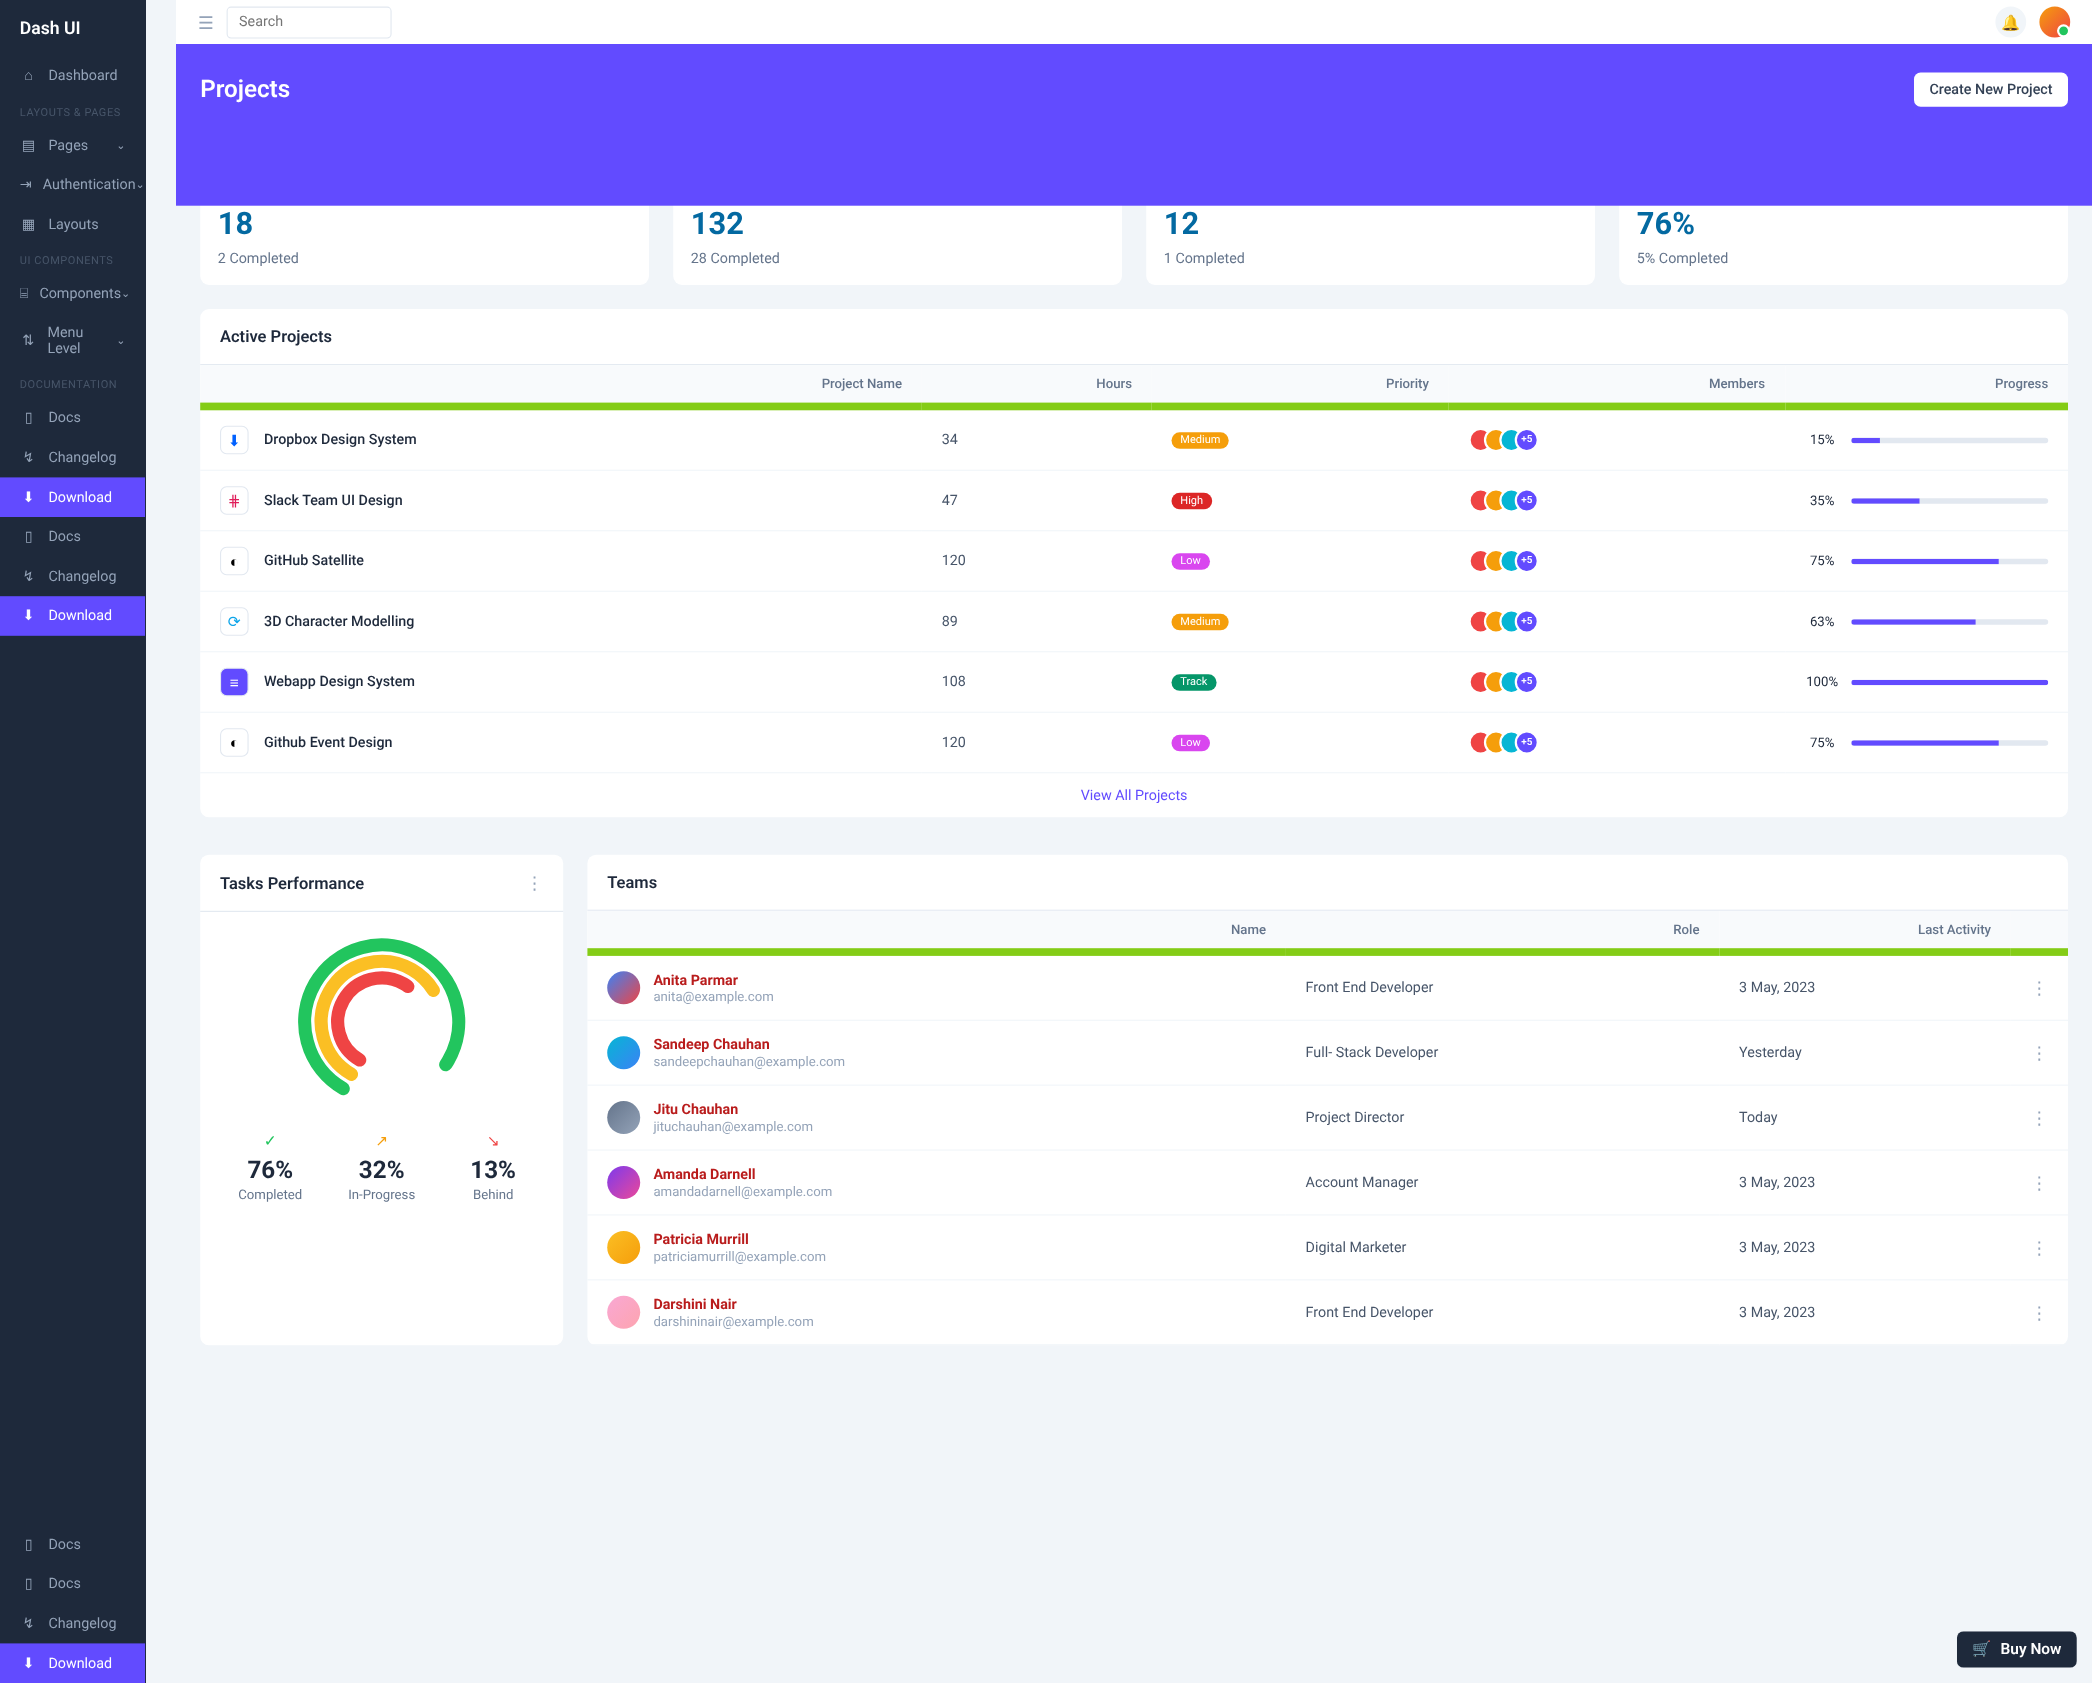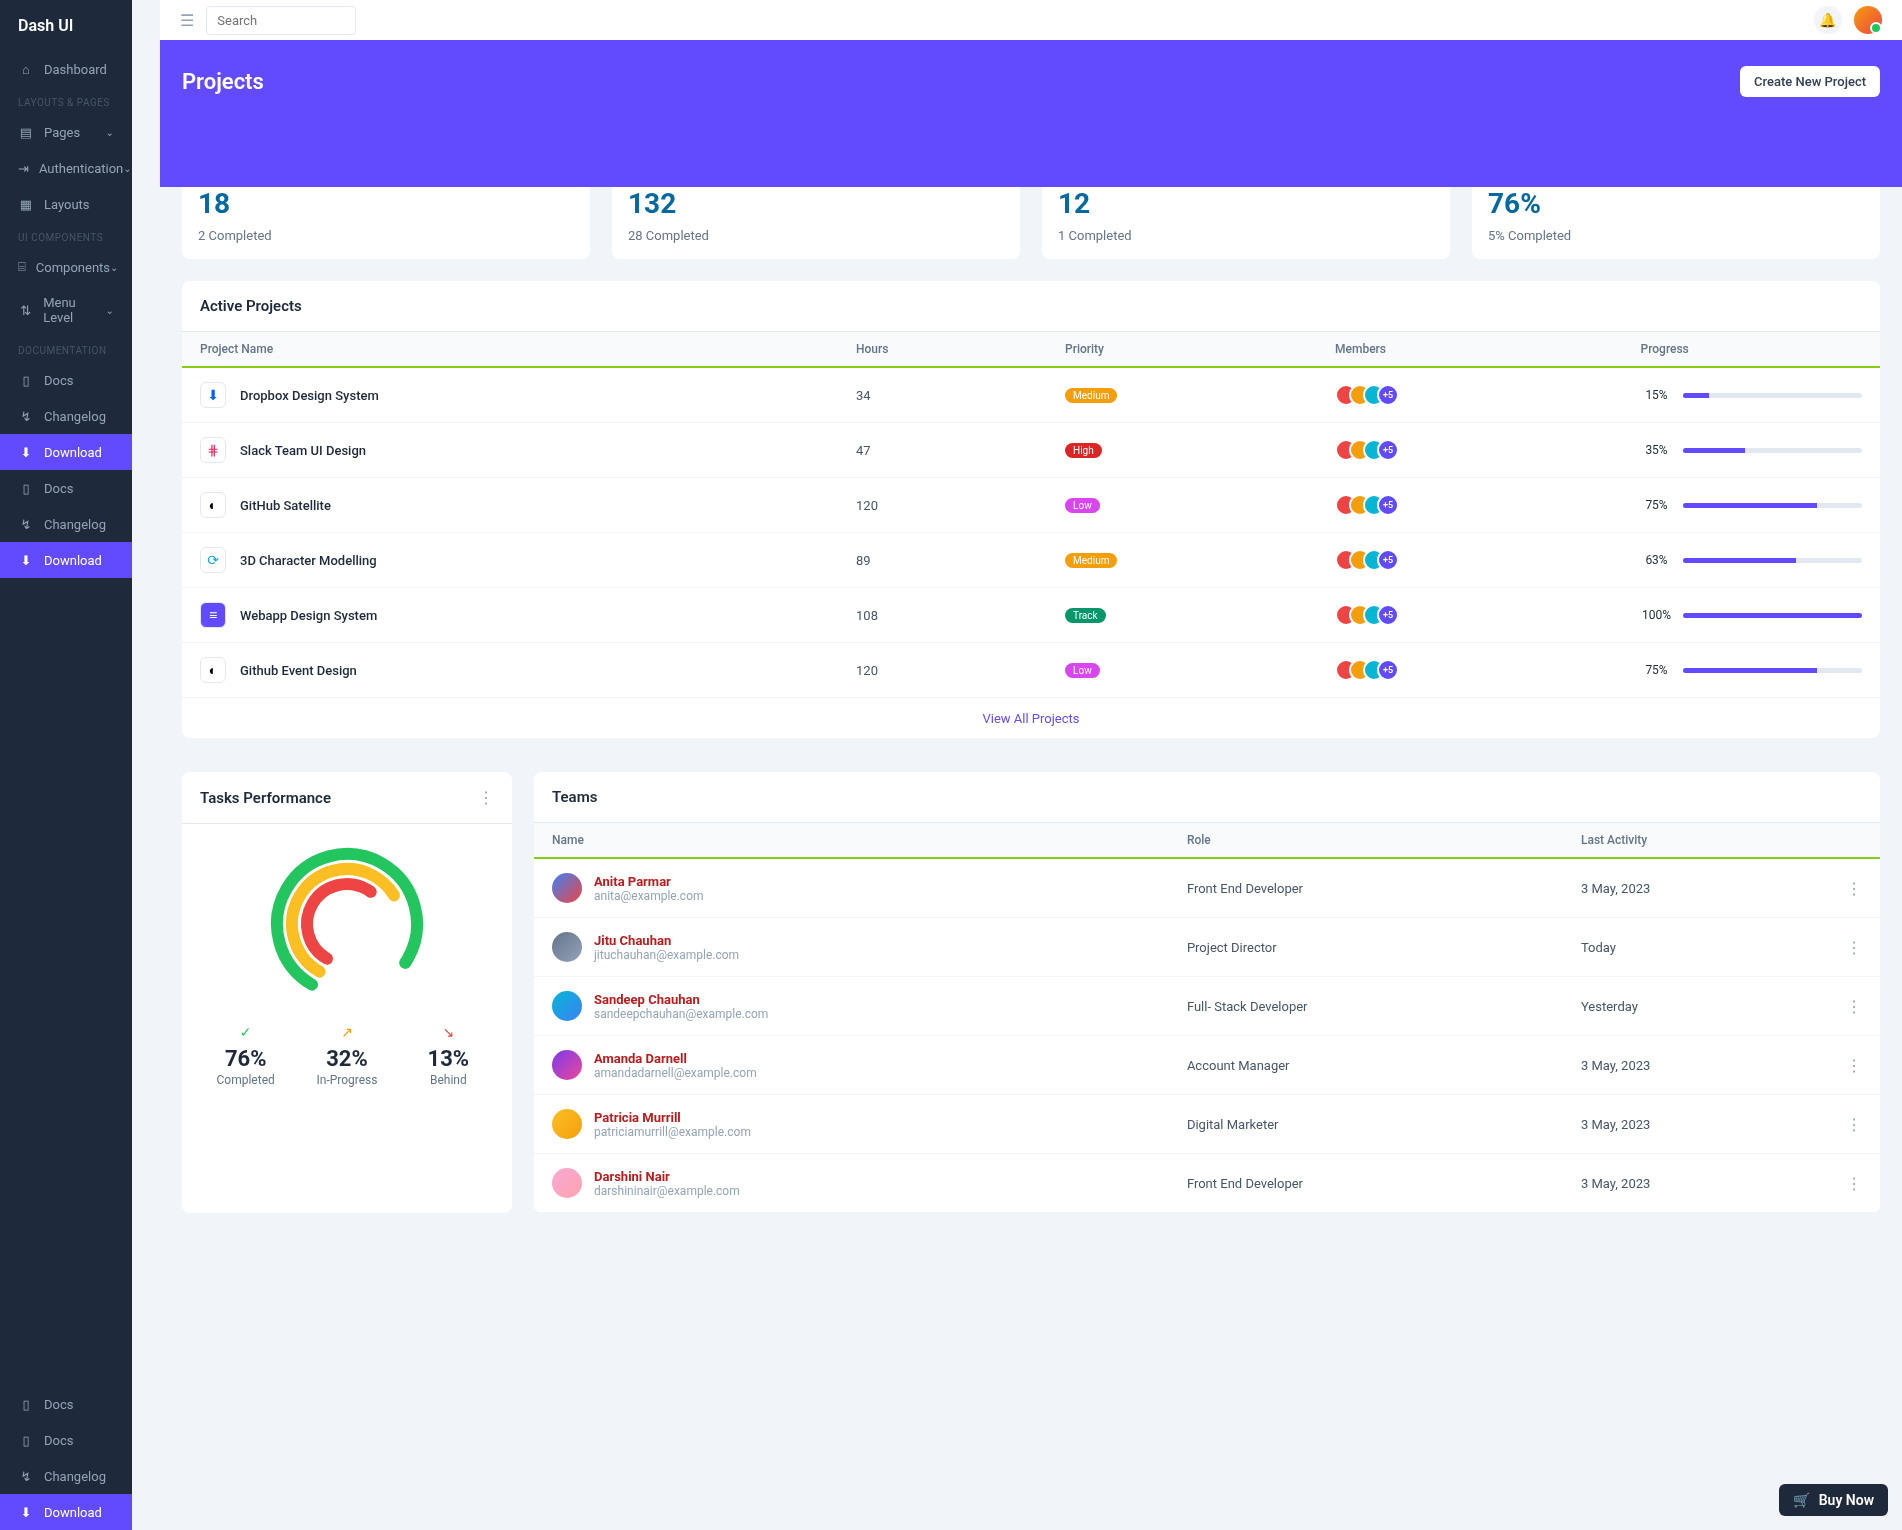--- a/index.html
+++ b/index.html
@@ -29,21 +29,21 @@
 .stat-card{background:#fff;border-radius:8px;padding:16px}
 .stat-head{display:flex;justify-content:space-between;align-items:center;margin-bottom:12px}
 .stat-label{color:#475569;font-size:15px;font-weight:500}
 .stat-icon{width:32px;height:32px;border-radius:6px;background:#ede9fe;color:#624bff;display:flex;align-items:center;justify-content:center;font-size:14px}
 .stat-value{font-size:28px;font-weight:700;color:#0369a1;margin-bottom:8px}
 .stat-sub{color:#64748b;font-size:13px}
 .card{background:#fff;border-radius:8px;margin-bottom:34px}
 .card-header{padding:16px 18px;border-bottom:1px solid #e2e8f0;display:flex;align-items:center;justify-content:space-between}
 .card-title{font-size:15px;font-weight:600;color:#1e293b}
 .table{width:100%;border-collapse:collapse}
-.table thead th{background:#f8fafc;text-align:left;padding:10px 18px;font-size:12px;font-weight:500;color:#64748b;border-bottom:2px solid #84cc16}
+.table thead th{background:#f8fafc;text-align:right;padding:10px 18px;font-size:12px;font-weight:500;color:#64748b;border-bottom:7px solid #84cc16}
 .table tbody td{padding:14px 18px;border-bottom:1px solid #f1f5f9;font-size:13px;color:#475569}
 .proj-cell{display:flex;align-items:center;gap:14px}
 .proj-icon{width:26px;height:26px;border-radius:6px;display:flex;align-items:center;justify-content:center;font-size:14px;flex-shrink:0}
 .proj-name{color:#1e293b;font-weight:500}
 .badge{padding:2px 8px;border-radius:10px;font-size:10px;font-weight:400;color:#fff;display:inline-block}
 .badge-medium{background:#f59e0b}
 .badge-high{background:#dc2626}
 .badge-low{background:#d946ef}
 .badge-track{background:#059669}
 .members{display:flex}
@@ -440,43 +440,43 @@
       </div>
     </div>
                   </td>
     <td>Front End Developer</td>
     <td>3 May, 2023</td>
     <td><span class="dots-menu">⋮</span></td>
   </tr>
                 <tr>
     <td>
                     <div class="team-name-cell">
+      <div class="team-avatar" style="background:linear-gradient(135deg,#06b6d4,#3b82f6)"></div>
+      <div class="team-info">
+        <span class="team-name">Sandeep Chauhan</span>
+        <span class="team-email">sandeepchauhan@example.com</span>
+      </div>
+    </div>
+                  </td>
+    <td>Full- Stack Developer</td>
+    <td>Yesterday</td>
+    <td><span class="dots-menu">⋮</span></td>
+  </tr>
+                <tr>
+    <td>
+                    <div class="team-name-cell">
       <div class="team-avatar" style="background:linear-gradient(135deg,#64748b,#94a3b8)"></div>
       <div class="team-info">
         <span class="team-name">Jitu Chauhan</span>
         <span class="team-email">jituchauhan@example.com</span>
       </div>
     </div>
                   </td>
     <td>Project Director</td>
     <td>Today</td>
-    <td><span class="dots-menu">⋮</span></td>
-  </tr>
-                <tr>
-    <td>
-                    <div class="team-name-cell">
-      <div class="team-avatar" style="background:linear-gradient(135deg,#06b6d4,#3b82f6)"></div>
-      <div class="team-info">
-        <span class="team-name">Sandeep Chauhan</span>
-        <span class="team-email">sandeepchauhan@example.com</span>
-      </div>
-    </div>
-                  </td>
-    <td>Full- Stack Developer</td>
-    <td>Yesterday</td>
     <td><span class="dots-menu">⋮</span></td>
   </tr>
                 <tr>
     <td>
                     <div class="team-name-cell">
       <div class="team-avatar" style="background:linear-gradient(135deg,#7c3aed,#ec4899)"></div>
       <div class="team-info">
         <span class="team-name">Amanda Darnell</span>
         <span class="team-email">amandadarnell@example.com</span>
       </div>

